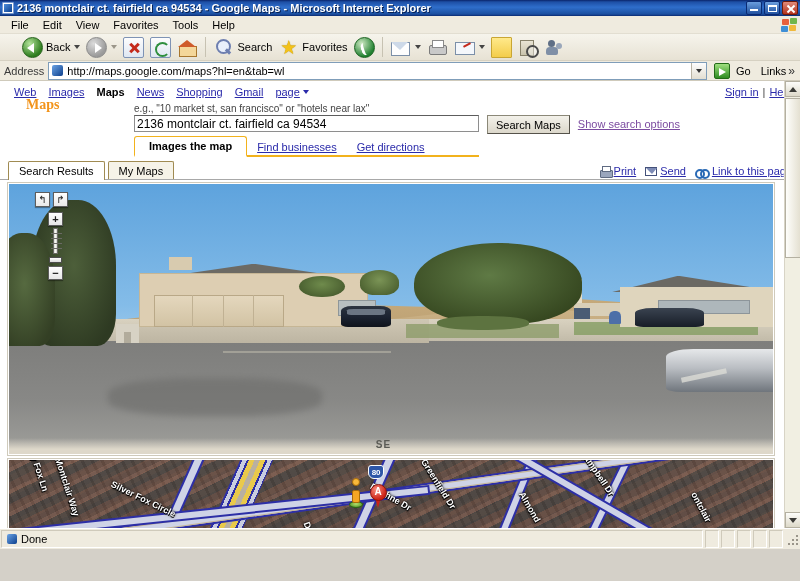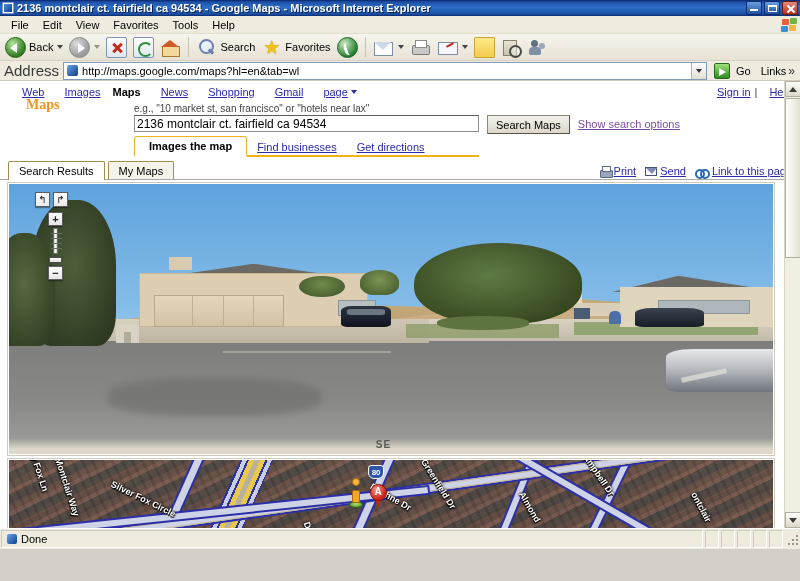--- a/index.html
+++ b/index.html
@@ -48,21 +48,21 @@
   .menu-flag{ margin-left:auto; width:22px; height:17px; position:relative; }
   .flag-q{ position:absolute; width:7px; height:6px; border-radius:1px;}
   .fq1{left:4px;top:3px;background:#e8613c;}
   .fq2{left:12px;top:2px;background:#70b54c;}
   .fq3{left:3px;top:10px;background:#3f8fd6;}
   .fq4{left:11px;top:9px;background:#f0b93c;}
 
   
   .toolbar{
     height:27px; background:linear-gradient(to bottom,#f6f4ec,#e7e2d4);
-    display:flex; align-items:center; padding:0 2px; border-bottom:1px solid #d6d1c2;
+    display:flex; align-items:center; padding:0 19px; border-bottom:1px solid #d6d1c2;
   }
   .tb-btn{ display:flex; align-items:center; height:23px; padding:0 3px; gap:3px; }
   .tb-label{ font-size:11px; }
   .tb-sep{ width:1px; height:20px; background:#c7c2b2; margin:0 4px; }
   .tb-arrow{ width:0;height:0;border-left:3px solid transparent;border-right:3px solid transparent;border-top:4px solid #444; margin-left:1px;}
   .tb-arrow.dim{ border-top-color:#9b968a; }
   .ico{ width:21px; height:21px; position:relative; display:inline-block; }
   .ico-back,.ico-fwd{ border-radius:50%; }
   .ico-back{ background:radial-gradient(circle at 35% 30%,#b3e39a,#2e7d1e 70%); border:1px solid #24611a;}
   .ico-fwd{ background:radial-gradient(circle at 35% 30%,#dcdcdc,#9a9a9a 70%); border:1px solid #8a8a8a;}
@@ -124,21 +124,21 @@
   .ico-msg:after{
     content:""; position:absolute;left:1px;top:10px;width:12px;height:8px;border-radius:4px 4px 2px 2px;background:#7f8fa6;
   }
   .ico-msg .second{ position:absolute;left:11px;top:6px;width:6px;height:6px;border-radius:50%;background:#9aa7ba;}
 
   
   .addrbar{
     height:20px; background:#efebdf; display:flex; align-items:center; padding:0 2px 0 4px; gap:4px;
     border-bottom:1px solid #cfcabb;
   }
-  .addr-label{ font-size:15px; color:#3a3a3a; }
+  .addr-label{ font-size:11px; color:#3a3a3a; }
   .addr-field{
     flex:1 1 auto; height:18px; background:#fff; border:1px solid #7f9db9;
     display:flex; align-items:center; padding-left:2px; position:relative;
   }
   .addr-ie-ico{ width:13px;height:13px;margin-right:3px;position:relative;flex:0 0 auto;}
   .addr-ie-ico:before{content:"";position:absolute;inset:1px;background:linear-gradient(135deg,#6ba4e6,#0d3f8c);border-radius:2px;}
   .addr-text{ font-size:11px; white-space:nowrap; overflow:hidden; flex:1 1 auto;}
   .addr-drop{
     width:15px;height:16px; background:linear-gradient(to bottom,#fdfdfd,#e2ded1);
     border-left:1px solid #b9b4a5; display:flex;align-items:center;justify-content:center;
@@ -150,21 +150,21 @@
   .go-ico:after{content:"";position:absolute;left:4px;top:4px;width:0;height:0;border-top:4px solid transparent;border-bottom:4px solid transparent;border-left:7px solid #fff;}
   .links-btn{ display:flex;align-items:center;gap:2px;padding:0 3px;font-size:11px;}
   .chev-r{ font-size:12px; color:#333; }
 
   
   .page{ background:#fff; height:447px; position:relative; overflow:hidden; }
   .gnav{
     height:18px; display:flex; align-items:center; gap:12px; padding:3px 8px 0 14px;
     font-size:11px;
   }
-  .gnav a{ color:#2a2aaa; text-decoration:underline;margin-left:8px; }
+  .gnav a{ color:#2a2aaa; text-decoration:underline; }
   .gnav .cur{ color:#000; font-weight:bold; text-decoration:none; }
   .gnav .right{ margin-left:auto; display:flex; gap:4px; }
   .gnav .right a{ color:#2a2aaa; }
   .gnav-sep{ color:#444; }
 
   .searchzone{ display:flex; padding:4px 0 0 10px; position:relative; }
   .logo{ width:120px; padding-top:2px; }
   .logo-word{ font-family:"Liberation Serif", serif; font-size:34px; letter-spacing:-1px; line-height:30px; }
   .logo-word span{ font-weight:bold; }
   .l-b{color:#2a5cc8;} .l-r{color:#d8322a;} .l-y{color:#f2b21c;} .l-g{color:#2e9643;}

